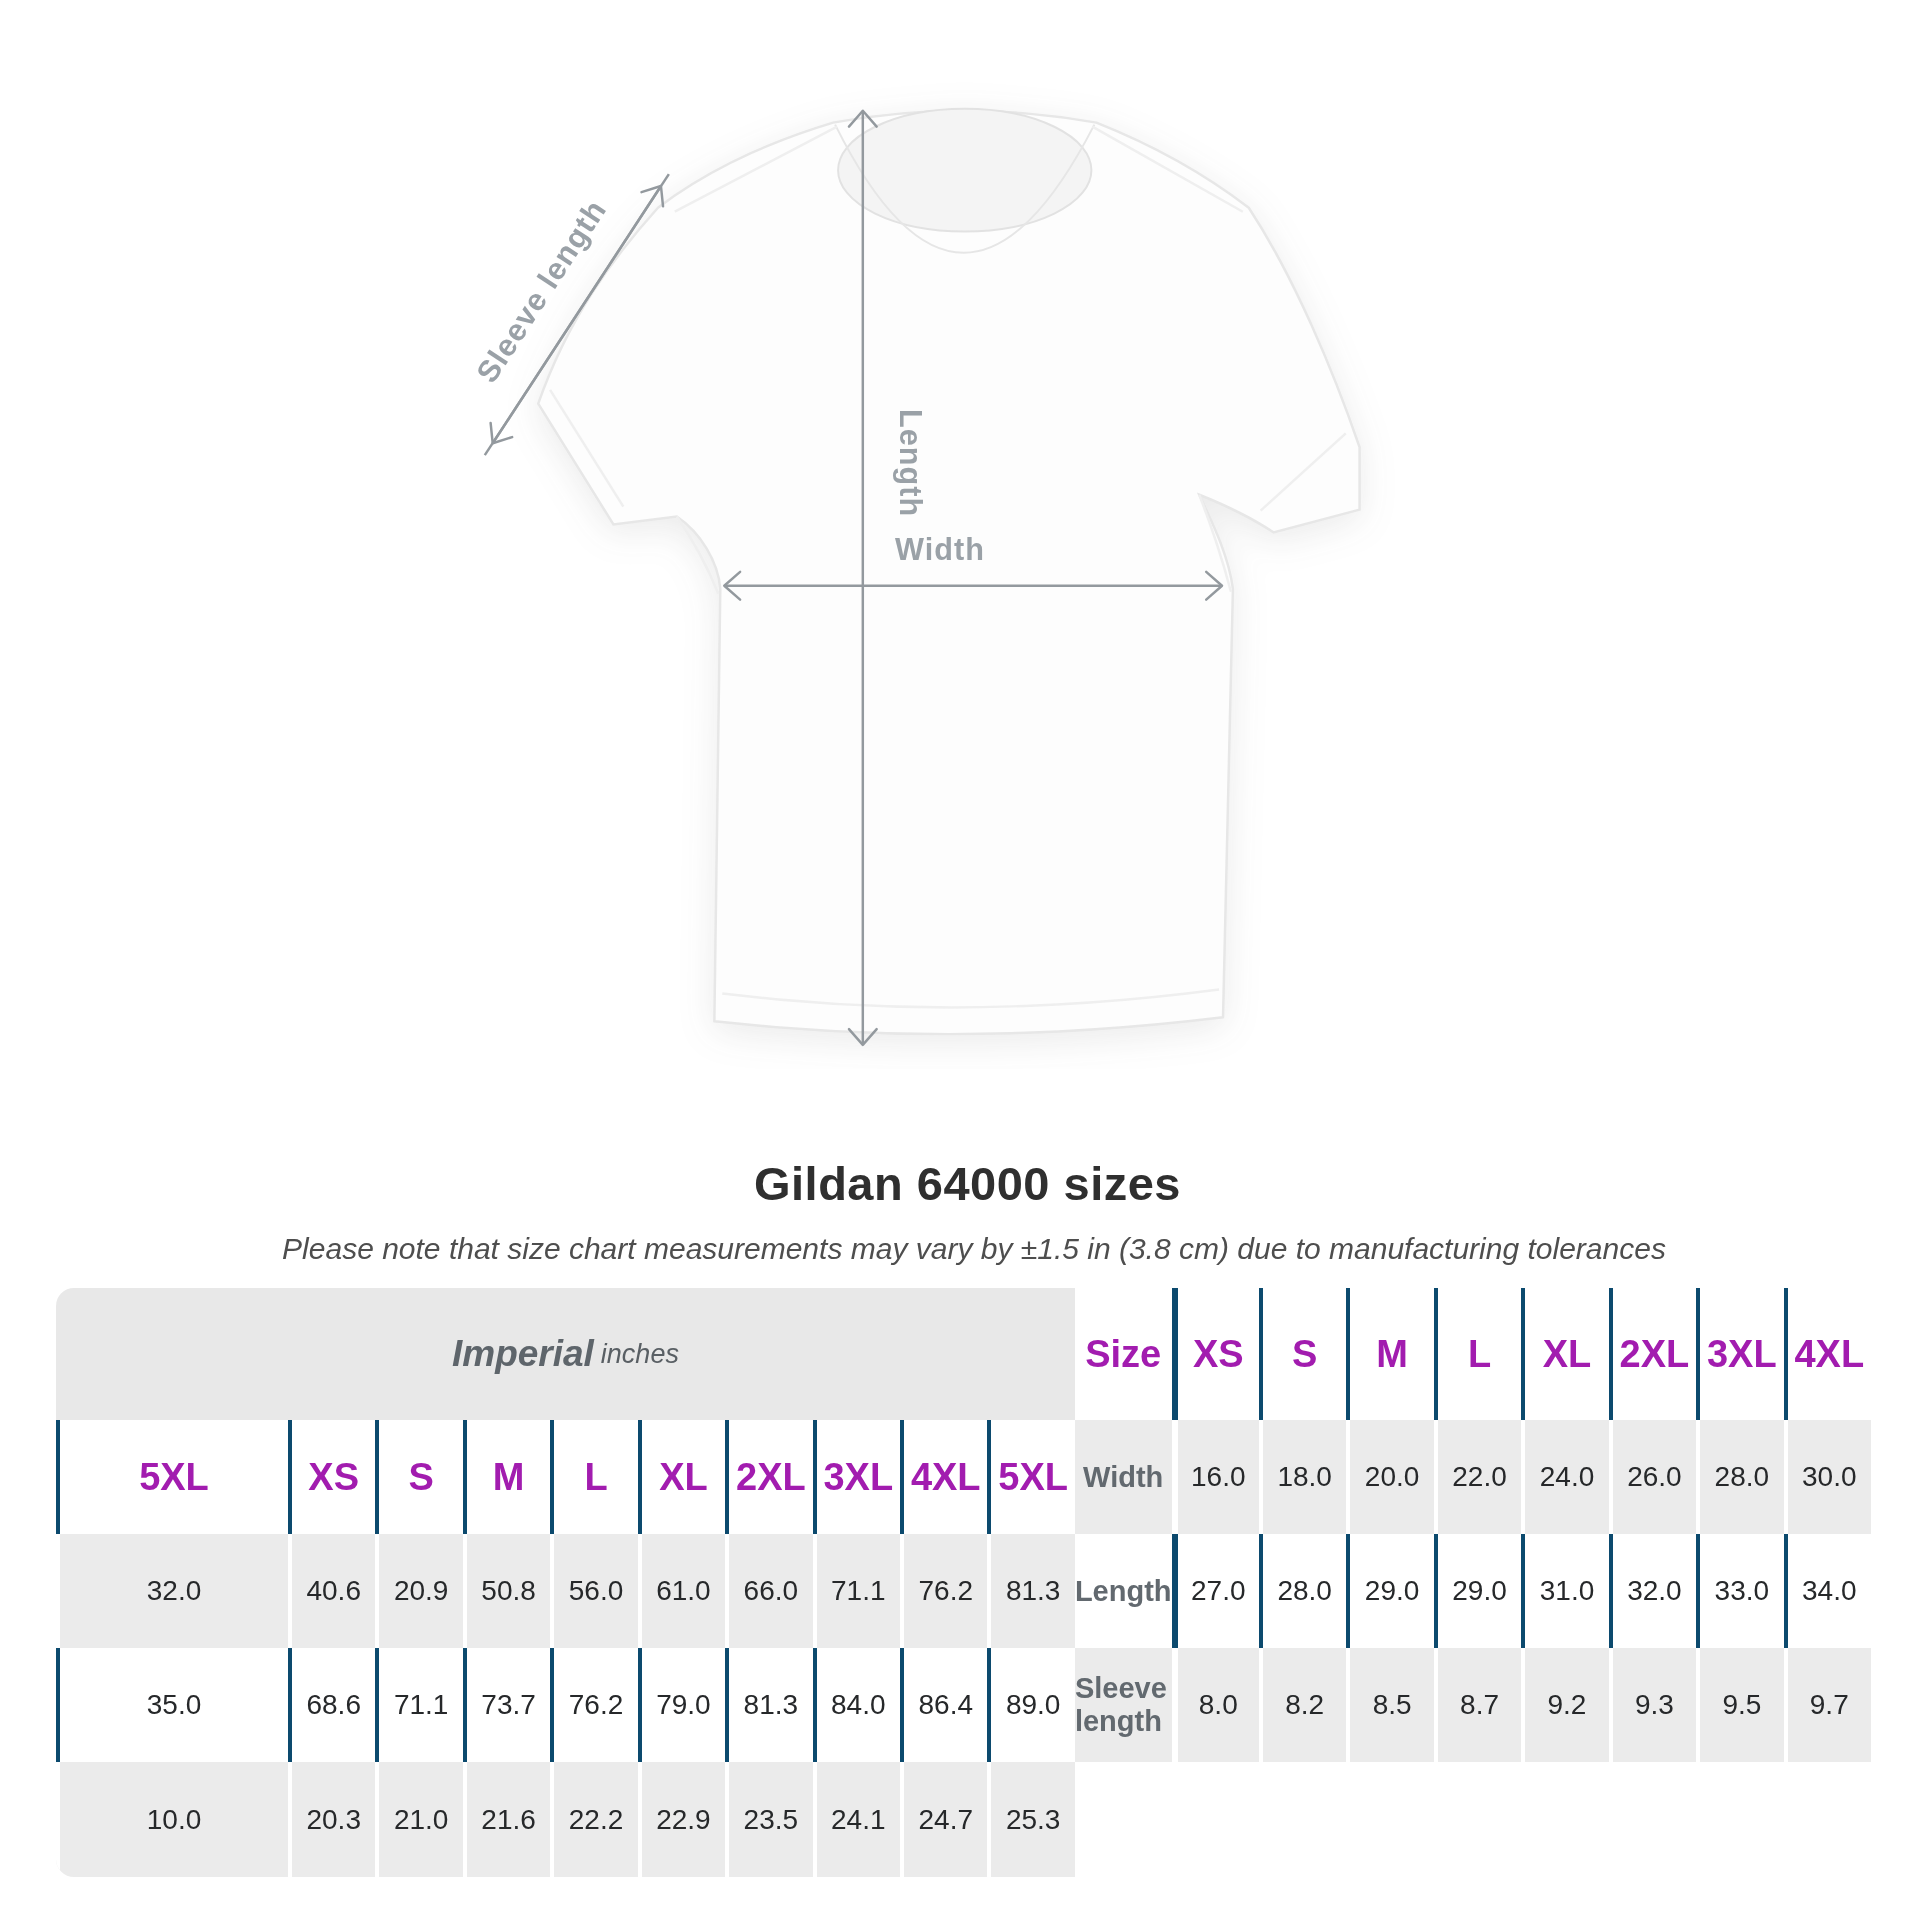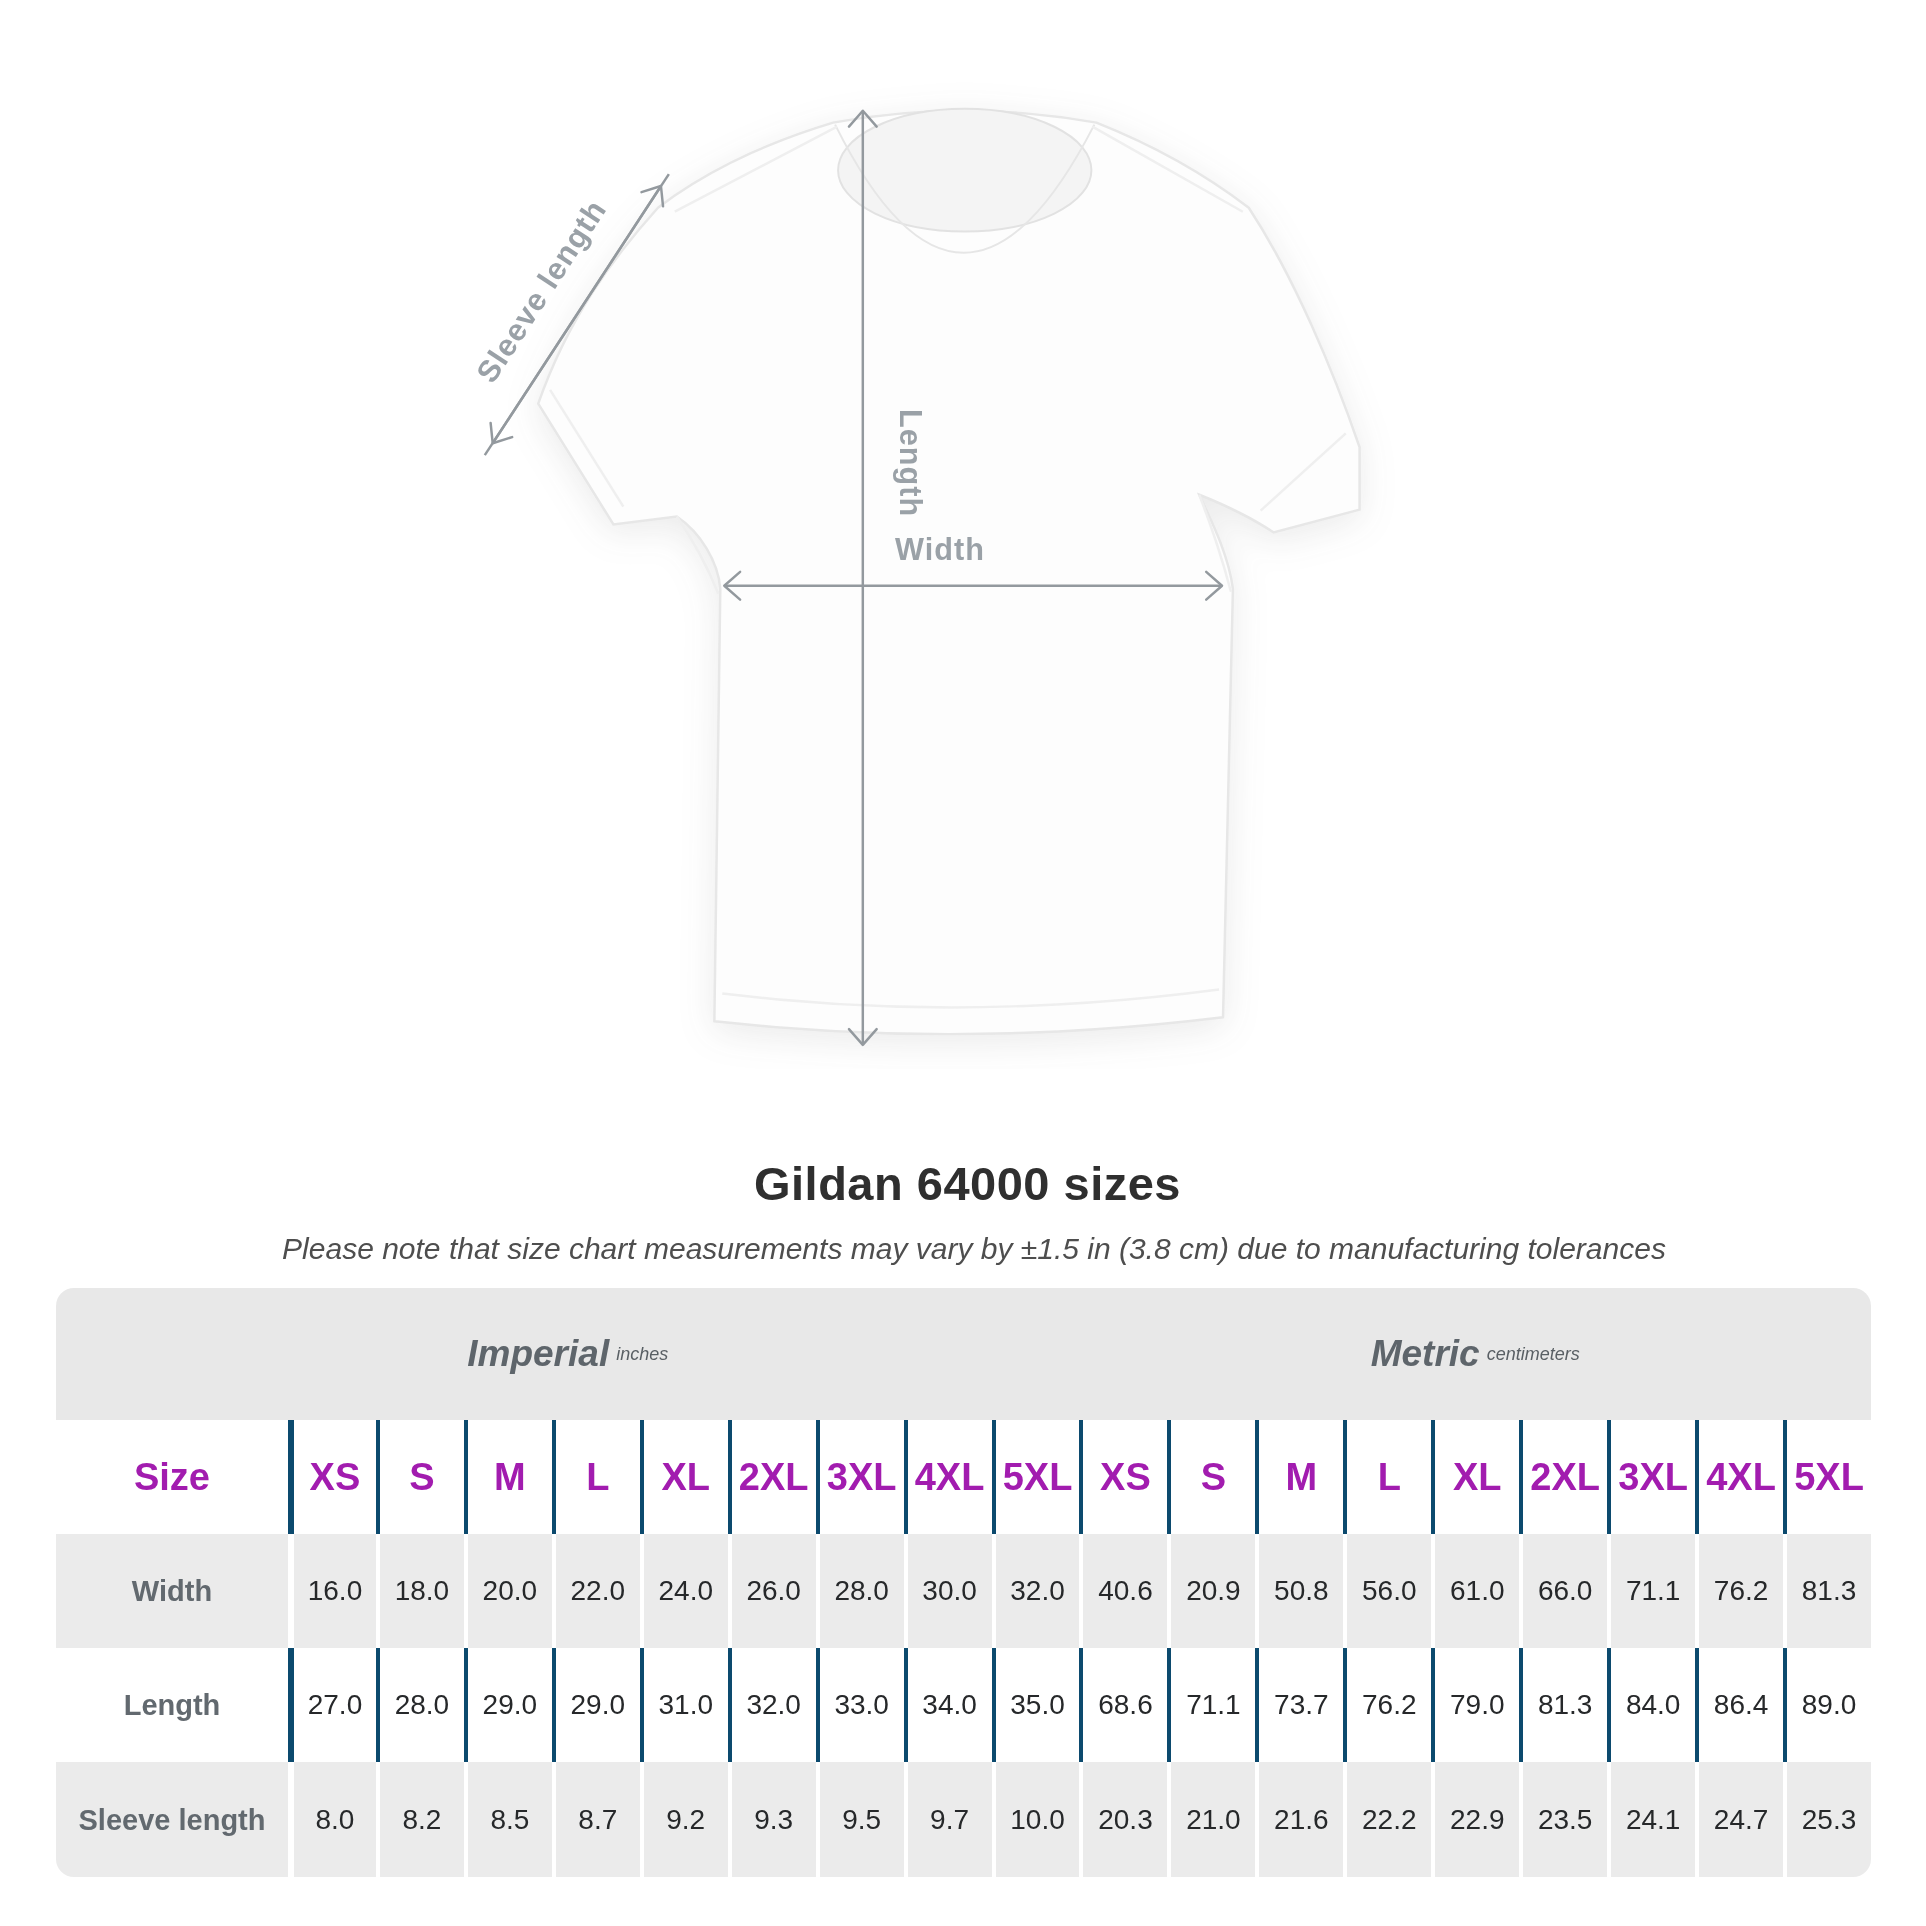--- a/index.html
+++ b/index.html
@@ -26,21 +26,21 @@
   
   .size-table { position: absolute; left: 56px; top: 1288px; width: 1815px; height: 589px;
                 display: grid; grid-template-columns: 232px repeat(18, 1fr);
                 grid-template-rows: 132px 114px 114px 114px 116px;
                 border-radius: 18px; overflow: hidden; }
   .cell { display: flex; align-items: center; justify-content: center; box-sizing: border-box; }
   .hdr { background: #e8e8e8; gap: 7px; }
   .hdr-imperial { grid-column: 1 / span 10; }
   .hdr-metric { grid-column: 11 / span 9; }
   .grp-name { font-size: 37px; font-weight: bold; font-style: italic; color: #5e656b; }
-  .grp-unit { font-size: 18px; font-style: italic; color: #595f64; }
+  .grp-unit { font-size: 27px; font-style: italic; color: #595f64; }
   .c-white { background: #ffffff; }
   .c-gray  { background: #ebebeb; }
   .sep-w { border-left: 4px solid #0c4a6e; }
   .sep-g { border-left: 4px solid #ffffff; }
   .first.sep-w, .first.sep-g { border-left-width: 6px; }
   .lbl { font-weight: bold; color: #62696f; font-size: 29px; }
   .szh { font-weight: bold; color: #a21caf; font-size: 38px; }
   .val { color: #26282a; font-size: 28px; }
 </style>
 </head>
@@ -104,24 +104,20 @@
     </g>
   </svg>
 
   <div class="title">Gildan 64000 sizes</div>
   <div class="subtitle">Please note that size chart measurements may vary by ±1.5 in (3.8 cm) due to manufacturing tolerances</div>
 
   <div class="size-table" id="size-table">
       <div class="cell hdr hdr-imperial">
         <div class="grp-name">Imperial</div>
         <div class="grp-unit">inches</div>
-      </div>
-      <div class="cell hdr hdr-metric">
-        <div class="grp-name">Metric</div>
-        <div class="grp-unit">centimeters</div>
       </div>
       <div class="cell c-white szh">Size</div>
       <div class="cell c-white szh sep-w first">XS</div>
       <div class="cell c-white szh sep-w">S</div>
       <div class="cell c-white szh sep-w">M</div>
       <div class="cell c-white szh sep-w">L</div>
       <div class="cell c-white szh sep-w">XL</div>
       <div class="cell c-white szh sep-w">2XL</div>
       <div class="cell c-white szh sep-w">3XL</div>
       <div class="cell c-white szh sep-w">4XL</div>

